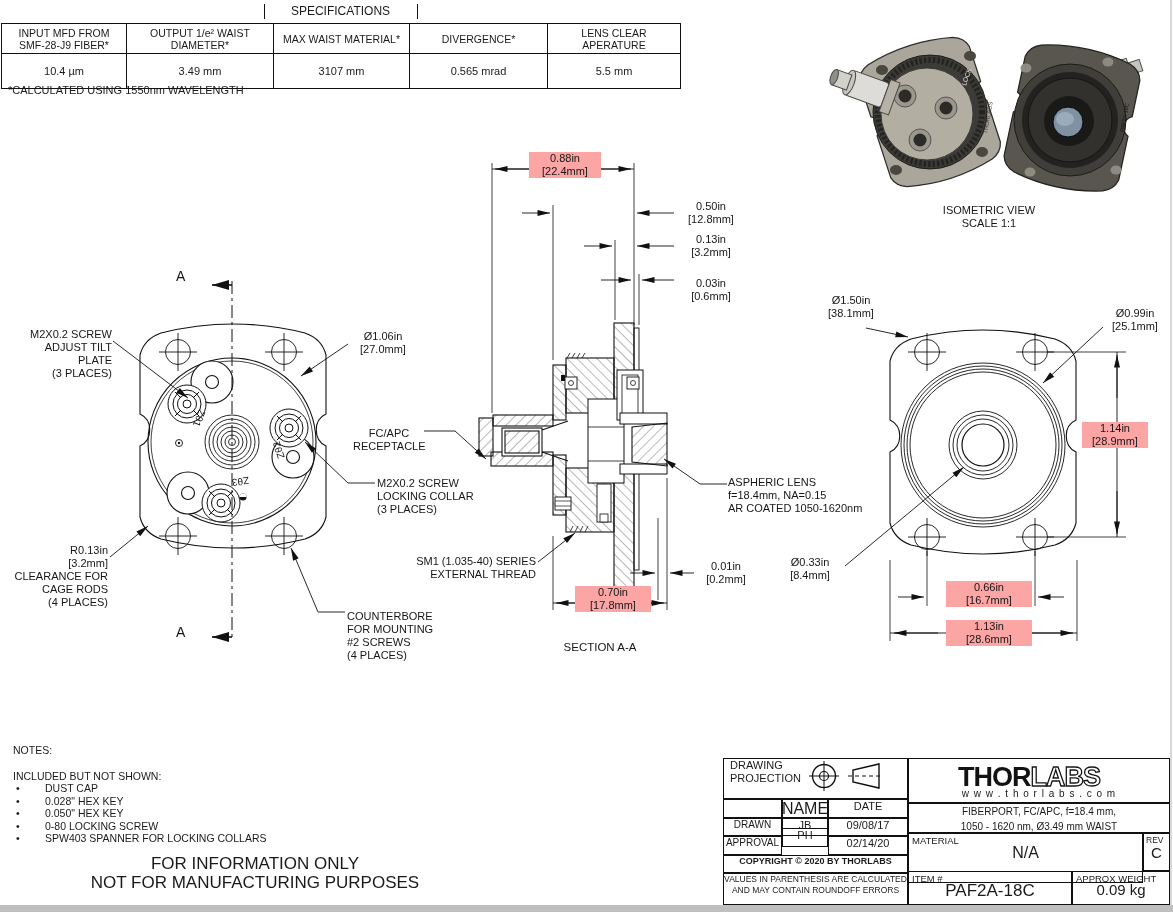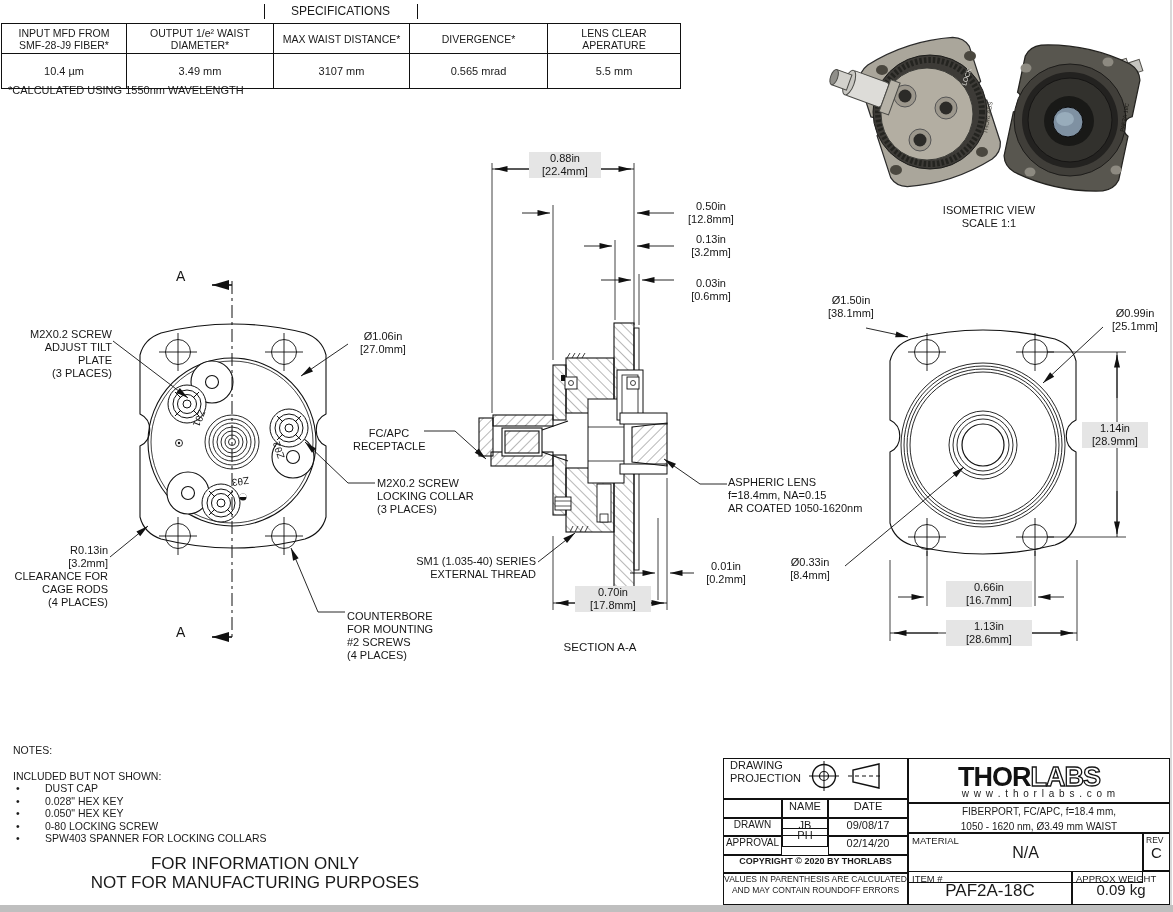--- a/index.html
+++ b/index.html
@@ -1,21 +1,21 @@
 <!DOCTYPE html>
 <html><head>
 <meta charset="utf-8">
 <style>
   html,body{margin:0;padding:0;background:#fff;}
   .page{position:relative;width:1173px;height:912px;background:#fff;overflow:hidden;
         font-family:"Liberation Sans",sans-serif;color:#1a1a1a;}
   .art{position:absolute;left:0;top:0;z-index:1;}
   .lbl{position:absolute;z-index:2;font-size:11px;line-height:13px;white-space:pre-line;color:#161616;}
   .ctr{text-align:center;} .rt{text-align:right;}
-  .dim{background:#e5e5e5;padding:0 1px;}
+  .dim{background:#fca5a5;padding:0 1px;}
   .amark{position:absolute;z-index:2;font-size:14px;color:#161616;}
   .eng{font-family:"Liberation Sans",sans-serif;}
   
   .spec{position:absolute;left:1px;top:0;width:679px;z-index:2;}
   .spec-title{width:152px;margin:4px auto;text-align:center;font-size:12px;padding-bottom:1px;
               border-left:1.5px solid #111;border-right:1.5px solid #111;}
   table.spec-tb{width:100%;border-collapse:collapse;table-layout:fixed;}
   .spec-tb th,.spec-tb td{border:1.6px solid #111;text-align:center;font-weight:normal;}
   .spec-tb th{font-size:10.5px;height:27px;white-space:pre-line;line-height:12px;}
   .spec-tb td{font-size:11px;height:32px;}
@@ -352,21 +352,21 @@
           <col style="width:136px">
           <col style="width:138px">
           <col style="width:133px">
         </colgroup>
       <tbody>
           <tr>
         <th>INPUT MFD FROM
 SMF-28-J9 FIBER*</th>
         <th>OUTPUT 1/e² WAIST
 DIAMETER*</th>
-        <th>MAX WAIST DISTANCE*</th>
+        <th>MAX WAIST MATERIAL*</th>
         <th>DIVERGENCE*</th>
         <th>LENS CLEAR
 APERATURE</th>
       </tr>
       <tr>
         <td>10.4 µm</td>
         <td>3.49 mm</td>
         <td>3107 mm</td>
         <td>0.565 mrad</td>
         <td>5.5 mm</td>
@@ -477,21 +477,21 @@
           <line x1="2" y1="17" x2="32" y2="17" stroke-width="1"></line>
           <line x1="17" y1="2" x2="17" y2="32" stroke-width="1"></line>
         </g>
         <g stroke="#111" fill="none">
           <polygon points="46,11 46,23 72,29 72,5" stroke-width="1.4"></polygon>
           <line x1="41" y1="17" x2="75" y2="17" stroke-dasharray="4 3" stroke-width="1"></line>
         </g>
       </svg>
     </div>
     <div class="cell" style="left:0;top:41px;width:59px;height:19px;"></div>
-    <div class="cell" style="left:59px;top:41px;width:46px;height:19px;font-size:11px;">NAME</div>
+    <div class="cell" style="left:59px;top:41px;width:46px;height:19px;font-size:16px;">NAME</div>
     <div class="cell" style="left:105px;top:41px;width:80px;height:19px;font-size:11px;">DATE</div>
     <div class="cell" style="left:0;top:60px;width:59px;height:18px;">DRAWN</div>
     <div class="cell" style="left:59px;top:60px;width:46px;height:18px;font-size:11px;">JB</div>
     <div class="cell" style="left:105px;top:60px;width:80px;height:18px;font-size:11px;">09/08/17</div>
     <div class="cell" style="left:0;top:78px;width:59px;height:19px;">APPROVAL</div>
     <div class="cell" style="left:59px;top:70px;width:46px;height:19px;font-size:11px;">PH</div>
     <div class="cell" style="left:105px;top:78px;width:80px;height:19px;font-size:11px;">02/14/20</div>
     <div class="cell copy" style="left:0;top:97px;width:185px;height:18px;">COPYRIGHT © 2020 BY THORLABS</div>
     <div class="cell disc" style="left:0;top:115px;width:185px;height:32px;">VALUES IN PARENTHESIS ARE CALCULATED
 AND MAY CONTAIN ROUNDOFF ERRORS</div>

